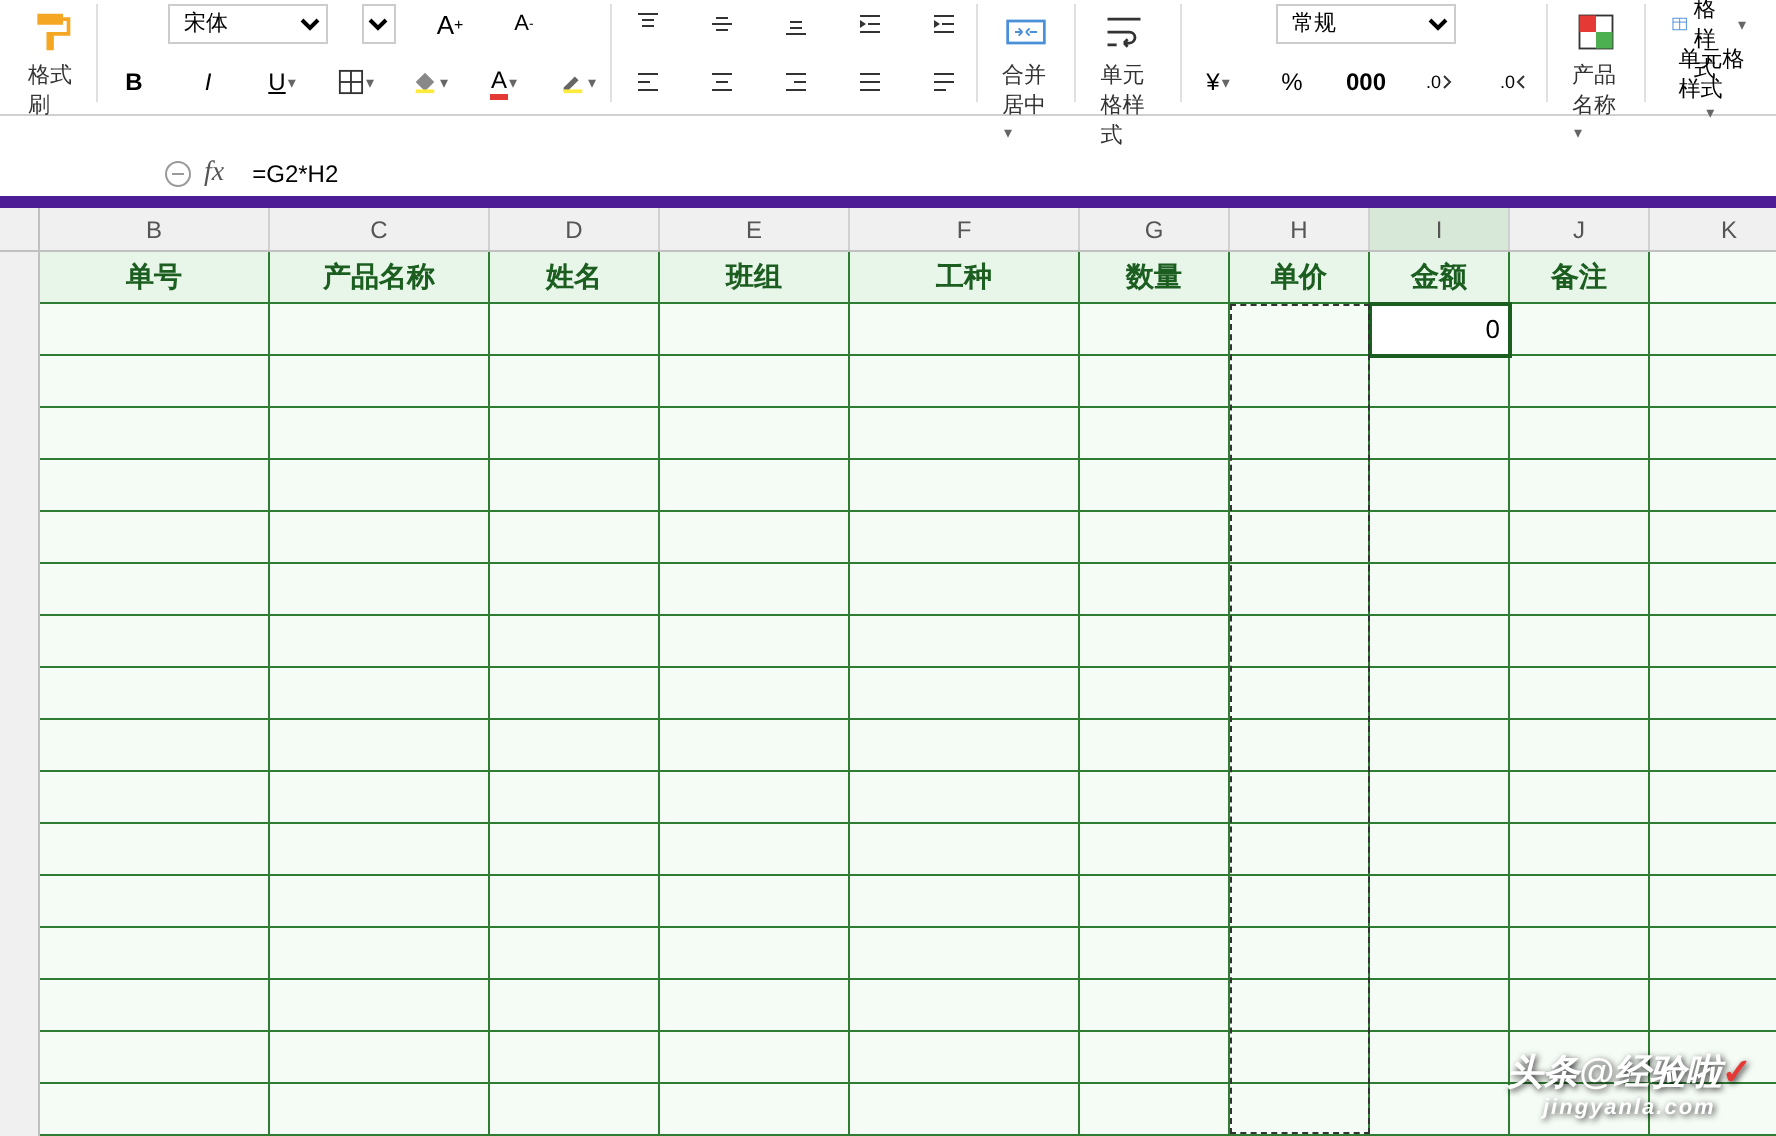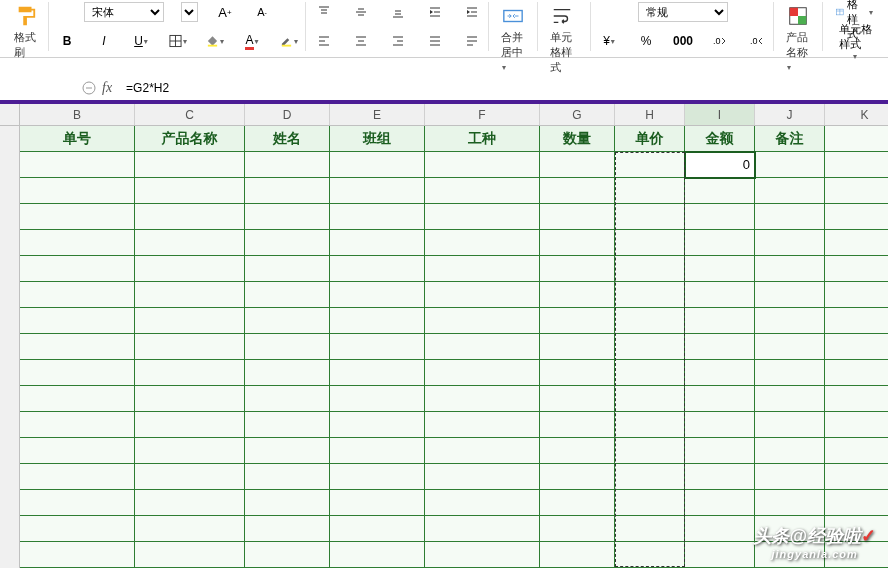--- a/index.html
+++ b/index.html
@@ -11,21 +11,21 @@
     .ribbon-large-btn { display: flex; flex-direction: column; align-items: flex-start; gap: 2px; cursor: pointer; padding: 2px 4px; }
     .ribbon-icon-lg { width: 24px; height: 24px; display: flex; align-items: center; justify-content: center; }
     .ribbon-label { font-size: 11px; color: #333; }
     .ribbon-row { display: flex; align-items: center; gap: 17px; }
     .font-select { border: 1px solid #ccc; font-size: 11px; padding: 1px 3px; height: 20px; background: #fff; }
     .font-name { width: 80px; }
     .font-size { width: 17px; }
     .btn-sm { width: 20px; height: 20px; display: flex; align-items: center; justify-content: center; cursor: pointer; border: 1px solid transparent; }
     .dropdown-arrow { font-size: 8px; color: #666; margin-left: 1px; }
     
-    .formula-bar { display: flex; align-items: center; height: 28px; border-bottom: 4px solid #4c1d95; padding: 0 4px; margin-top: 18px; }
+    .formula-bar { display: flex; align-items: center; height: 28px; border-bottom: 6px solid #4c1d95; padding: 0 4px; margin-top: 18px; }
     .name-box { width: 70px; border: none; padding: 2px 6px; font-size: 12px; }
     .fx-area { display: flex; align-items: center; gap: 6px; padding: 0 8px; }
     .fx-icon { font-style: italic; font-family: serif; font-size: 14px; color: #555; }
     .formula-input { flex: 1; border: none; padding: 2px 6px; font-size: 12px; outline: none; }
     
     .grid-wrap { position: relative; overflow: hidden; height: calc(568px - 58px - 18px - 28px); }
     .col-headers { display: flex; height: 22px; background: #f0f0f0; border-bottom: 1px solid #c0c0c0; }
     .row-header-spacer { width: 20px; background: #f0f0f0; border-right: 1px solid #c0c0c0; flex-shrink: 0; }
     .col-header { display: flex; align-items: center; justify-content: center; border-right: 1px solid #d0d0d0; font-size: 12px; color: #555; cursor: pointer; flex-shrink: 0; }
     .col-header.active { background: #d8e8d8; }

